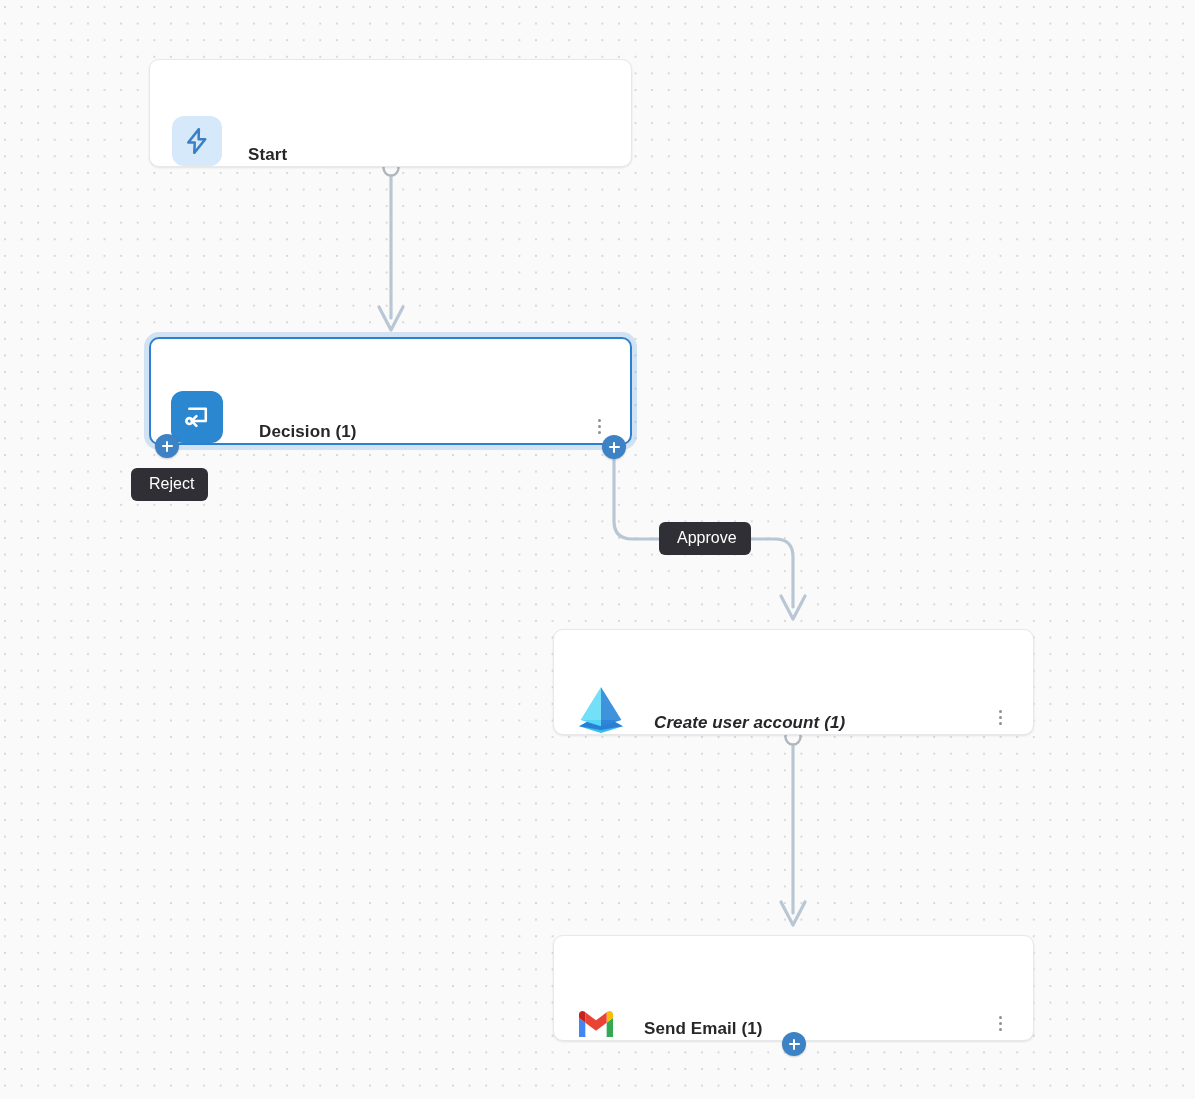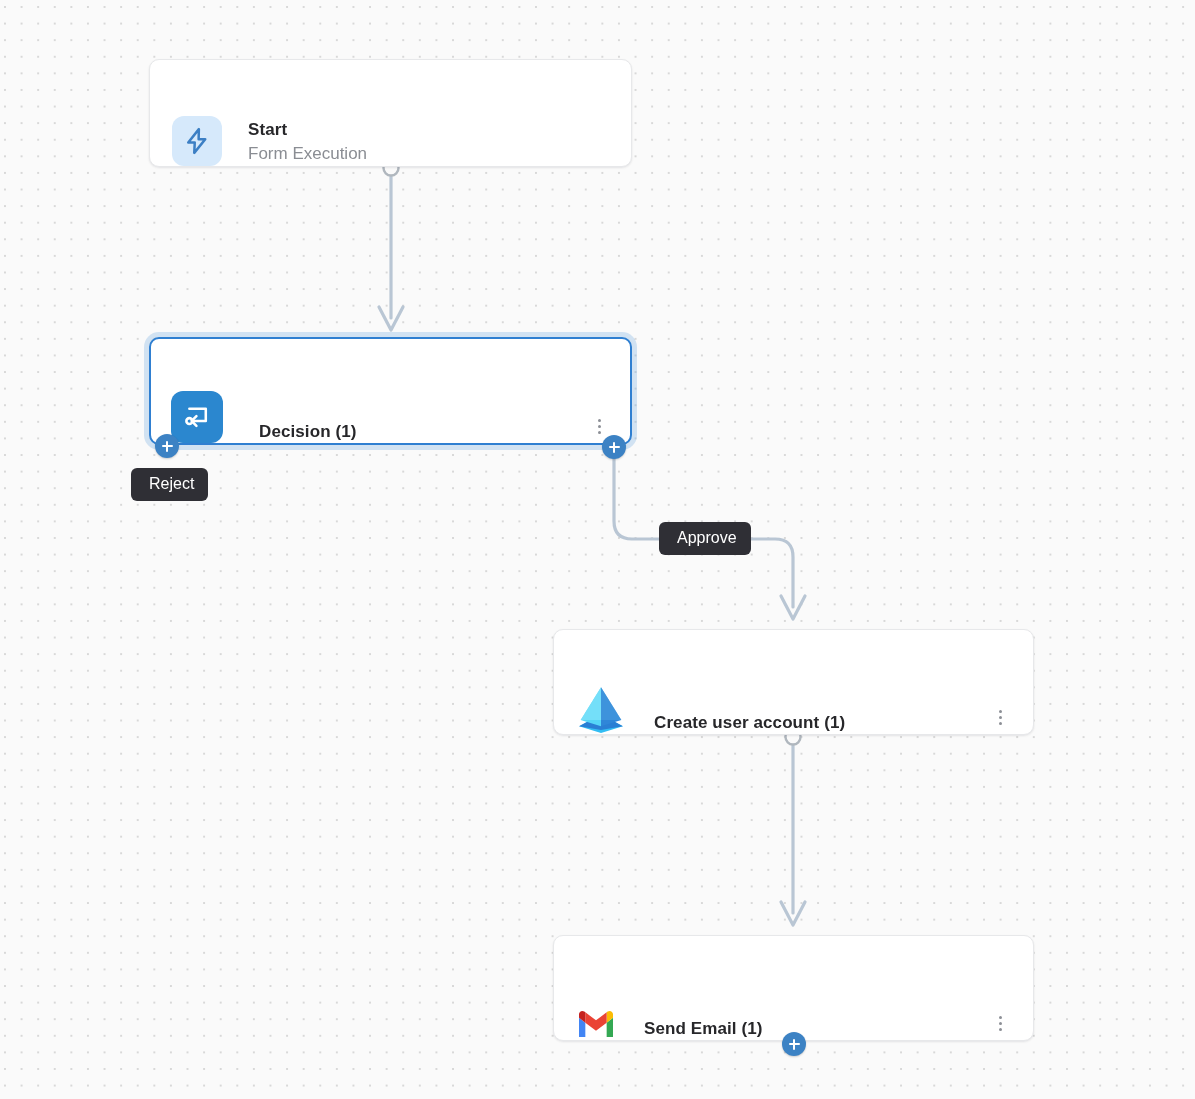--- a/index.html
+++ b/index.html
@@ -141,20 +141,21 @@
   }
   #node-decision .node-text { margin-left: 36px; }
 
   
   #node-azure {
     left: 553px;
     top: 629px;
     width: 481px;
     height: 106px;
     padding: 0 22px;
+    font-style: italic;
   }
   #node-azure .node-text { margin-left: 28px; }
 
   
   #node-gmail {
     left: 553px;
     top: 935px;
     width: 481px;
     height: 106px;
     padding: 0 22px;
@@ -240,21 +241,20 @@
   </svg>
 
   <div class="node" id="node-start">
     <div class="node-icon start-icon-box">
       <svg width="30" height="30" viewBox="0 0 24 24" fill="none" stroke="#3c7fc4" stroke-width="2" stroke-linecap="round" stroke-linejoin="round">
         <path d="M13.5 2.5 L5 13.2 h5.2 L9.8 21.5 L18.6 10.6 h-5.3 z"></path>
       </svg>
     </div>
     <div class="node-text">
       <div class="node-title">Start</div>
-      <div class="node-subtitle">Form Execution</div>
     </div>
   </div>
 
   <div class="node selected" id="node-decision">
     <div class="node-icon decision-icon-box">
       <svg width="34" height="34" viewBox="0 0 24 24" fill="none" stroke="#ffffff" stroke-width="1.8" stroke-linecap="round" stroke-linejoin="round">
         <path d="M6.6 6.2 h11.6 v8.6 h-8.4"></path>
         <polyline points="11.6,11.4 8.2,14.8 11.6,18.2"></polyline>
         <circle cx="6.6" cy="14.9" r="2.1"></circle>
       </svg>

